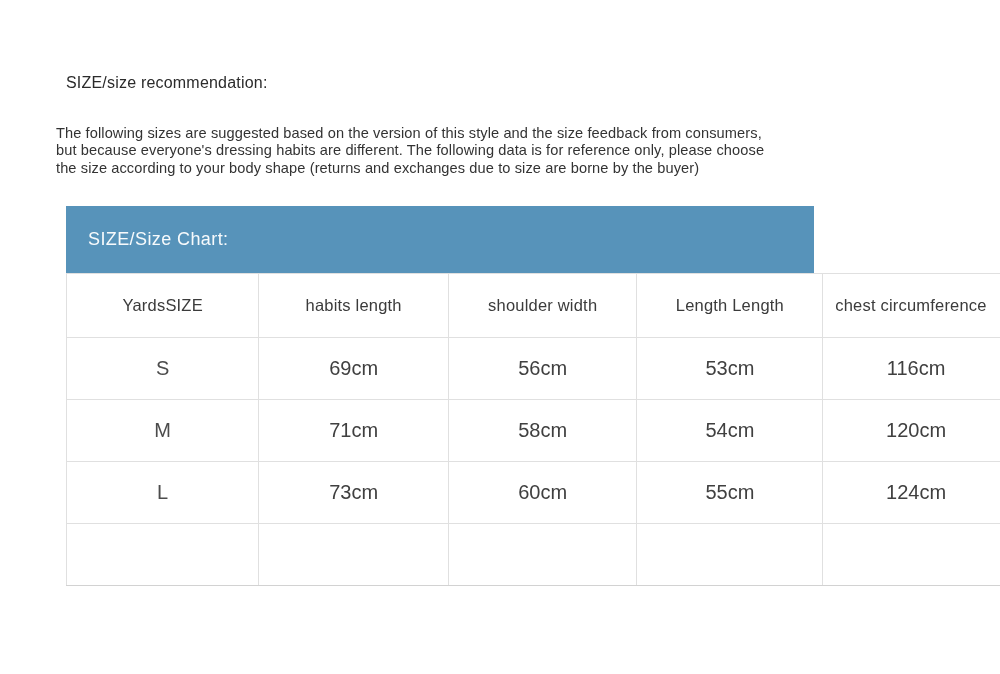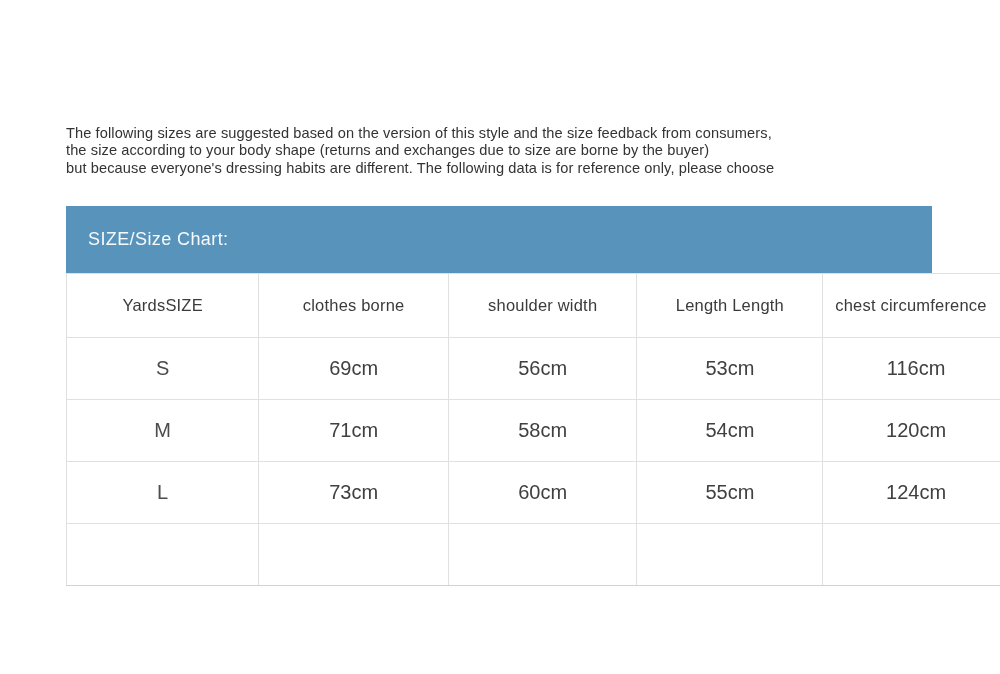--- a/index.html
+++ b/index.html
@@ -10,27 +10,27 @@
   html,body{width:1000px;height:674px;background:#ffffff;overflow:hidden;}
   body{font-family:"Liberation Sans","DejaVu Sans",sans-serif;-webkit-font-smoothing:antialiased;}
   .page{position:relative;width:1000px;height:674px;background:#fff;}
 
   .heading{
     position:absolute;left:66px;top:74px;
     font-size:16px;font-weight:400;color:#2b2b2b;letter-spacing:0.2px;
   }
 
   .para{
-    position:absolute;left:66px;top:125px;width:880px;
+    position:absolute;left:56px;top:125px;width:880px;
     font-size:14.6px;line-height:17.3px;color:#333333;letter-spacing:0.1px;
   }
   .para .line{display:block;white-space:nowrap;}
 
   .chart-bar{
-    position:absolute;left:66px;top:206px;width:866px;height:67px;
+    position:absolute;left:66px;top:206px;width:748px;height:67px;
     background:var(--bar-blue);
     display:flex;align-items:center;
   }
   .chart-bar .bar-title{
     color:#f7fafc;font-size:18px;letter-spacing:0.4px;padding-left:22px;
   }
 
   .size-table{
     position:absolute;left:66px;top:273px;width:944px;
     border-collapse:collapse;table-layout:fixed;
@@ -54,43 +54,44 @@
   }
   .size-table td{height:62px;font-size:20px;color:#404040;}
   .size-table td.size-cell{color:#4c4c4c;}
   .size-table tr:last-child td{border-bottom:1px solid #d2d2d2;}
 </style>
 </head>
 <body>
 
 <div class="page">
 
+  <h2 class="heading">SIZE/size recommendation:</h2>
 
   <div class="para">
     <span class="line">The following sizes are suggested based on the version of this style and the size feedback from consumers,</span>
+    <span class="line">but because everyone's dressing habits are different. The following data is for reference only, please choose</span>
     <span class="line">the size according to your body shape (returns and exchanges due to size are borne by the buyer)</span>
-    <span class="line">but because everyone's dressing habits are different. The following data is for reference only, please choose</span>
   </div>
 
   <div class="chart-bar">
     <span class="bar-title">SIZE/Size Chart:</span>
   </div>
 
   <table class="size-table">
     <colgroup>
       <col class="c1">
         <col class="c2">
         <col class="c3">
         <col class="c4">
         <col class="c5">
     </colgroup>
     <thead>
       <tr>
         <th>YardsSIZE</th>
-        <th>clothes borne</th>
+        <th>habits length</th>
         <th>shoulder width</th>
         <th>Length Length</th>
         <th class="left">chest circumference</th>
       </tr>
     </thead>
     <tbody>
       <tr>
         <td class="size-cell">S</td>
         <td>69cm</td>
         <td>56cm</td>

